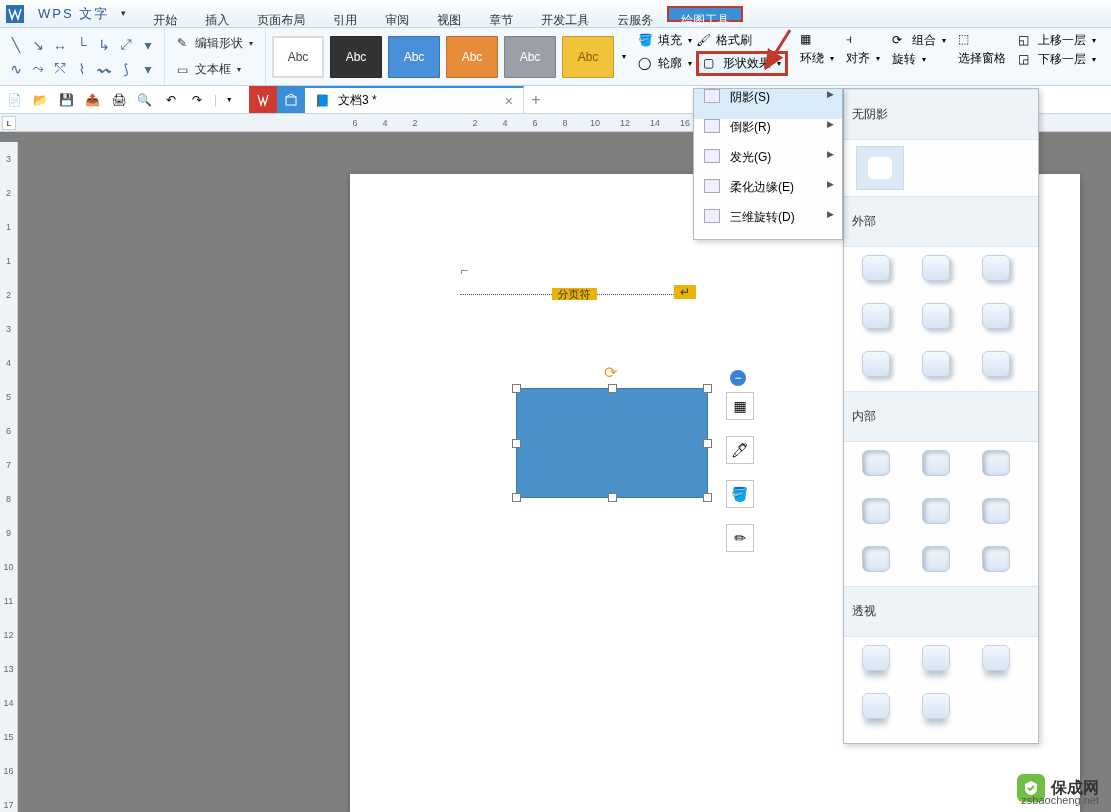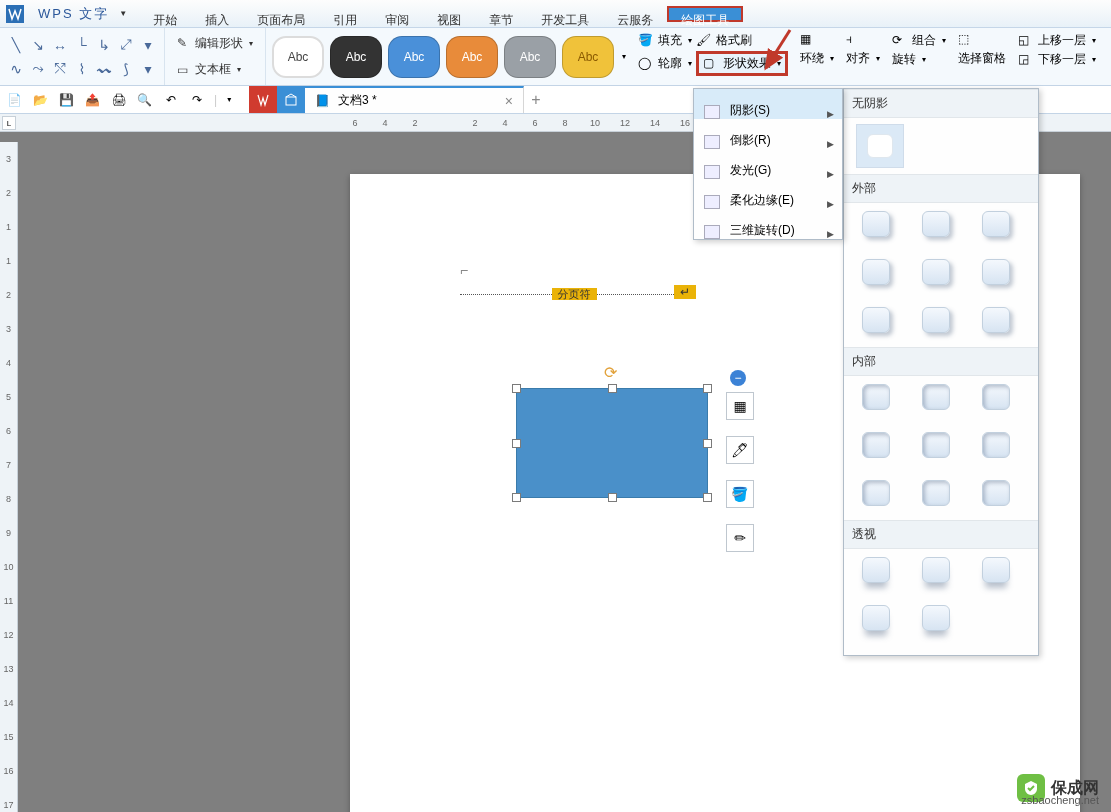--- a/index.html
+++ b/index.html
@@ -16,21 +16,21 @@
 
 
 .ribbon { height: 58px; background: #f4f9fd; border-bottom: 1px solid #c3d4e6; display: flex; align-items: stretch; }
 .ribbon-group { border-right: 1px solid #d8e4ef; padding: 2px 6px; display: flex; flex-direction: column; justify-content: space-around; }
 .lines-grid { display: grid; grid-template-columns: repeat(7, 20px); grid-template-rows: repeat(2, 22px); gap: 2px; }
 .line-cell { border: none; display: flex; align-items: center; justify-content: center; color: #4a6a9a; font-size: 14px; }
 .btn-small { height: 22px; display: flex; align-items: center; padding: 0 6px; font-size: 12px; color: #333; gap: 4px; }
 .btn-small .ico { width: 14px; height: 14px; display: inline-block; }
 
 .style-group { display: flex; align-items: center; gap: 6px; padding: 6px; }
-.style-swatch { width: 52px; height: 42px; border-radius: 14px; display: flex; align-items: center; justify-content: center; font-size: 12px; color: #fff; border: 1px solid rgba(0,0,0,.2); }
+.style-swatch { width: 52px; height: 42px; border-radius: 1px; display: flex; align-items: center; justify-content: center; font-size: 12px; color: #fff; border: 1px solid rgba(0,0,0,.2); }
 .style-swatch.light { background: #fff; color: #444; border: 2px solid #dcdcdc; }
 .style-swatch.dark { background: #333; }
 .style-swatch.blue { background: #4a90d9; }
 .style-swatch.orange { background: #e88b3a; }
 .style-swatch.gray { background: #9aa0a6; }
 .style-swatch.yellow { background: #f0c23a; color: #8a5a00; }
 
 .ribbon-right { display: flex; flex-direction: column; padding: 4px 6px; gap: 2px; }
 .ribbon-right .row { display: flex; align-items: center; gap: 4px; font-size: 12px; white-space: nowrap; }
 .ico16 { width: 16px; height: 16px; display: inline-block; }
@@ -68,28 +68,28 @@
 .h-w{left:-5px;top:50%;margin-top:-4px}.h-e{right:-5px;top:50%;margin-top:-4px}
 .h-sw{left:-5px;bottom:-5px}.h-s{left:50%;bottom:-5px;margin-left:-4px}.h-se{right:-5px;bottom:-5px}
 .rotate { position: absolute; left: 50%; top: -26px; margin-left: -8px; color: #e2a23b; font-size: 16px; }
 
 .floaters { position: absolute; left: 376px; top: 218px; display: flex; flex-direction: column; gap: 16px; }
 .floater { width: 28px; height: 28px; background: #fff; border: 1px solid #bfc7cf; display: flex; align-items: center; justify-content: center; font-size: 14px; }
 .minus { position:absolute; left: 380px; top: 196px; width:16px; height:16px; border-radius:50%; background:#3b82d6; color:#fff; font-size:12px; display:flex; align-items:center; justify-content:center; }
 
 
 .fx-menu { position: absolute; top: 88px; left: 693px; width: 150px; background: #fefefe; border: 1px solid #b0bcc8; box-shadow: 2px 2px 6px rgba(0,0,0,.2); font-size: 12px; z-index: 10; }
-.fx-item { height: 30px; display: flex; align-items: flex-end; padding: 0 10px; gap: 10px; position: relative; }
+.fx-item { height: 30px; display: flex; align-items: flex-start; padding: 0 10px; gap: 10px; position: relative; }
 .fx-item.hover { background: #d8ebf9; }
 .fx-item .arrow { position: absolute; right: 8px; font-size: 9px; color: #555; }
 .fx-ico { width: 16px; height: 14px; border: 1px solid #aab; background: #eef; }
 
 
 .gallery { position: absolute; top: 88px; left: 843px; width: 196px; background: #fefefe; border: 1px solid #b0bcc8; box-shadow: 2px 2px 6px rgba(0,0,0,.2); font-size: 12px; z-index: 9; padding-bottom: 10px; }
-.gal-head { background: #eef3f7; padding: 5px 8px; color: #333; border-top:1px solid #e1e6ea; border-bottom:1px solid #e1e6ea; }
+.gal-head { background: #eef3f7; padding: 16px 8px; color: #333; border-top:1px solid #e1e6ea; border-bottom:1px solid #e1e6ea; }
 .gal-row { display: flex; gap: 26px; padding: 8px 18px; }
 .none-thumb { width: 48px; height: 44px; background: #dbe9f6; border:1px solid #cfdcea; display:flex; align-items:center; justify-content:center; margin: 6px 12px; }
 .none-thumb .inner { width: 26px; height: 24px; background: #fff; border-radius: 6px; border:1px solid #dfe7ee; }
 .thumb { width: 34px; height: 32px; position: relative; }
 .thumb .box { width: 28px; height: 26px; background: linear-gradient(#f4f8fd,#d7e4f2); border: 1px solid #c2d0de; border-radius: 6px; position: absolute; }
 .thumb.outer .box { box-shadow: 3px 3px 4px rgba(80,100,130,.35); }
 .thumb.inner .box { box-shadow: inset 2px 2px 4px rgba(80,100,130,.4); }
 .thumb.persp .box { box-shadow: 0 8px 6px -3px rgba(80,100,130,.4); }
 
 

